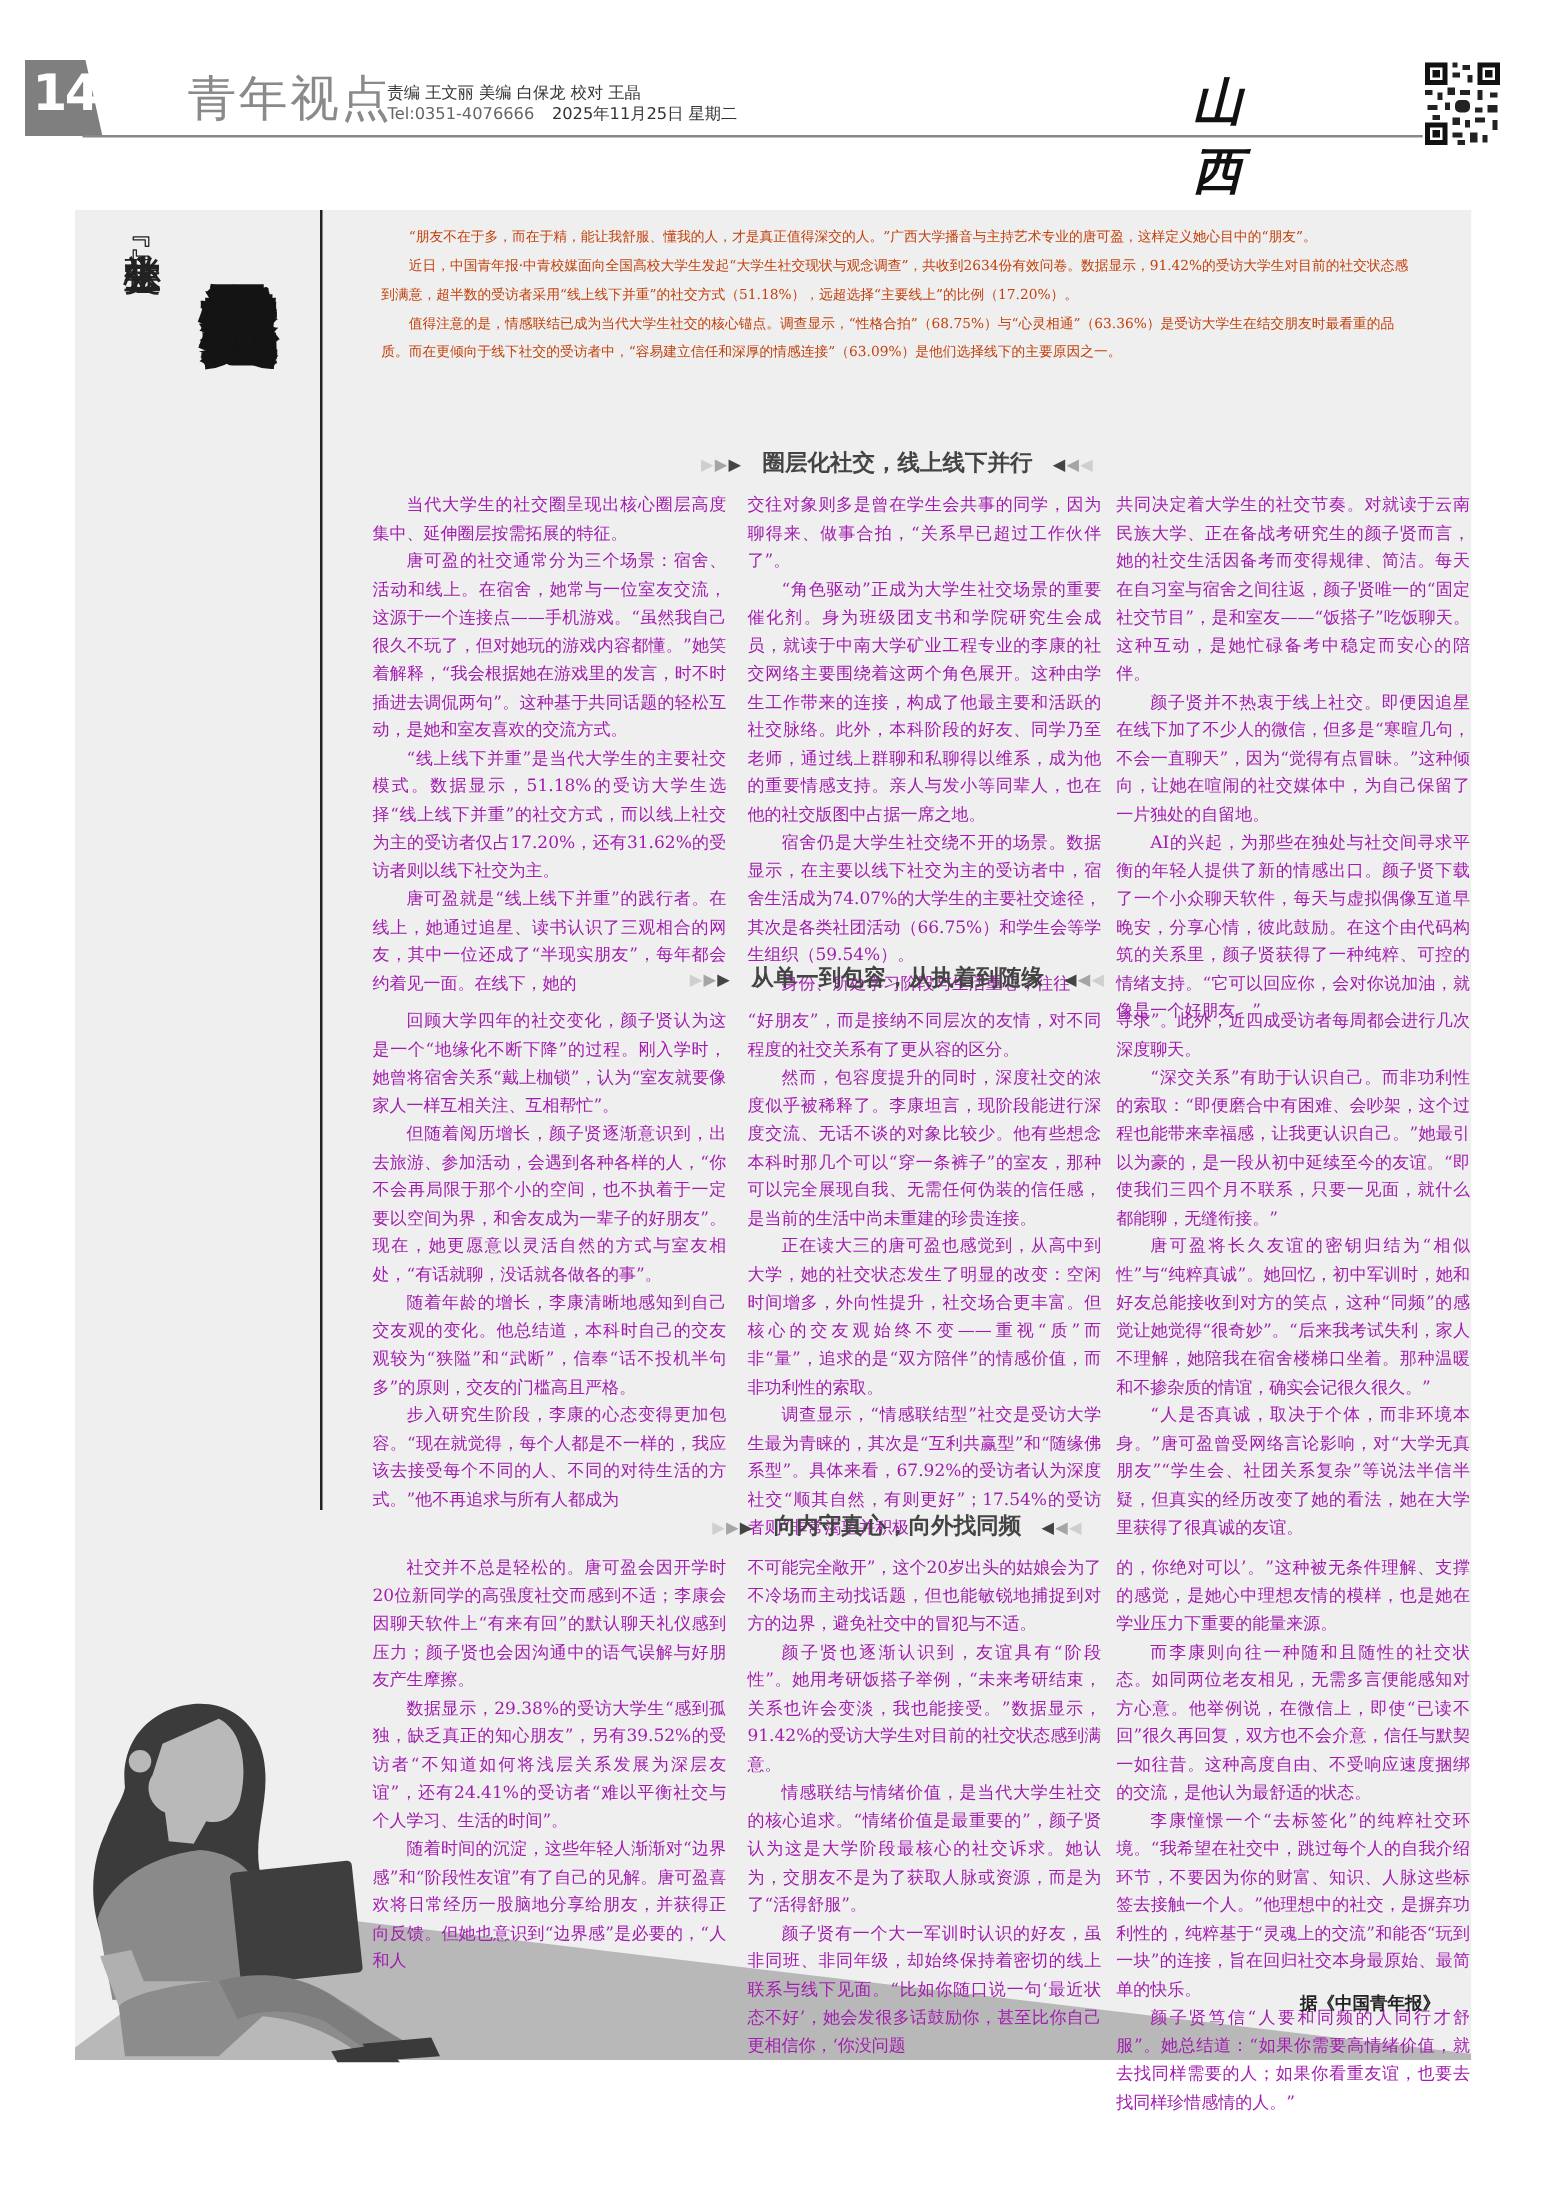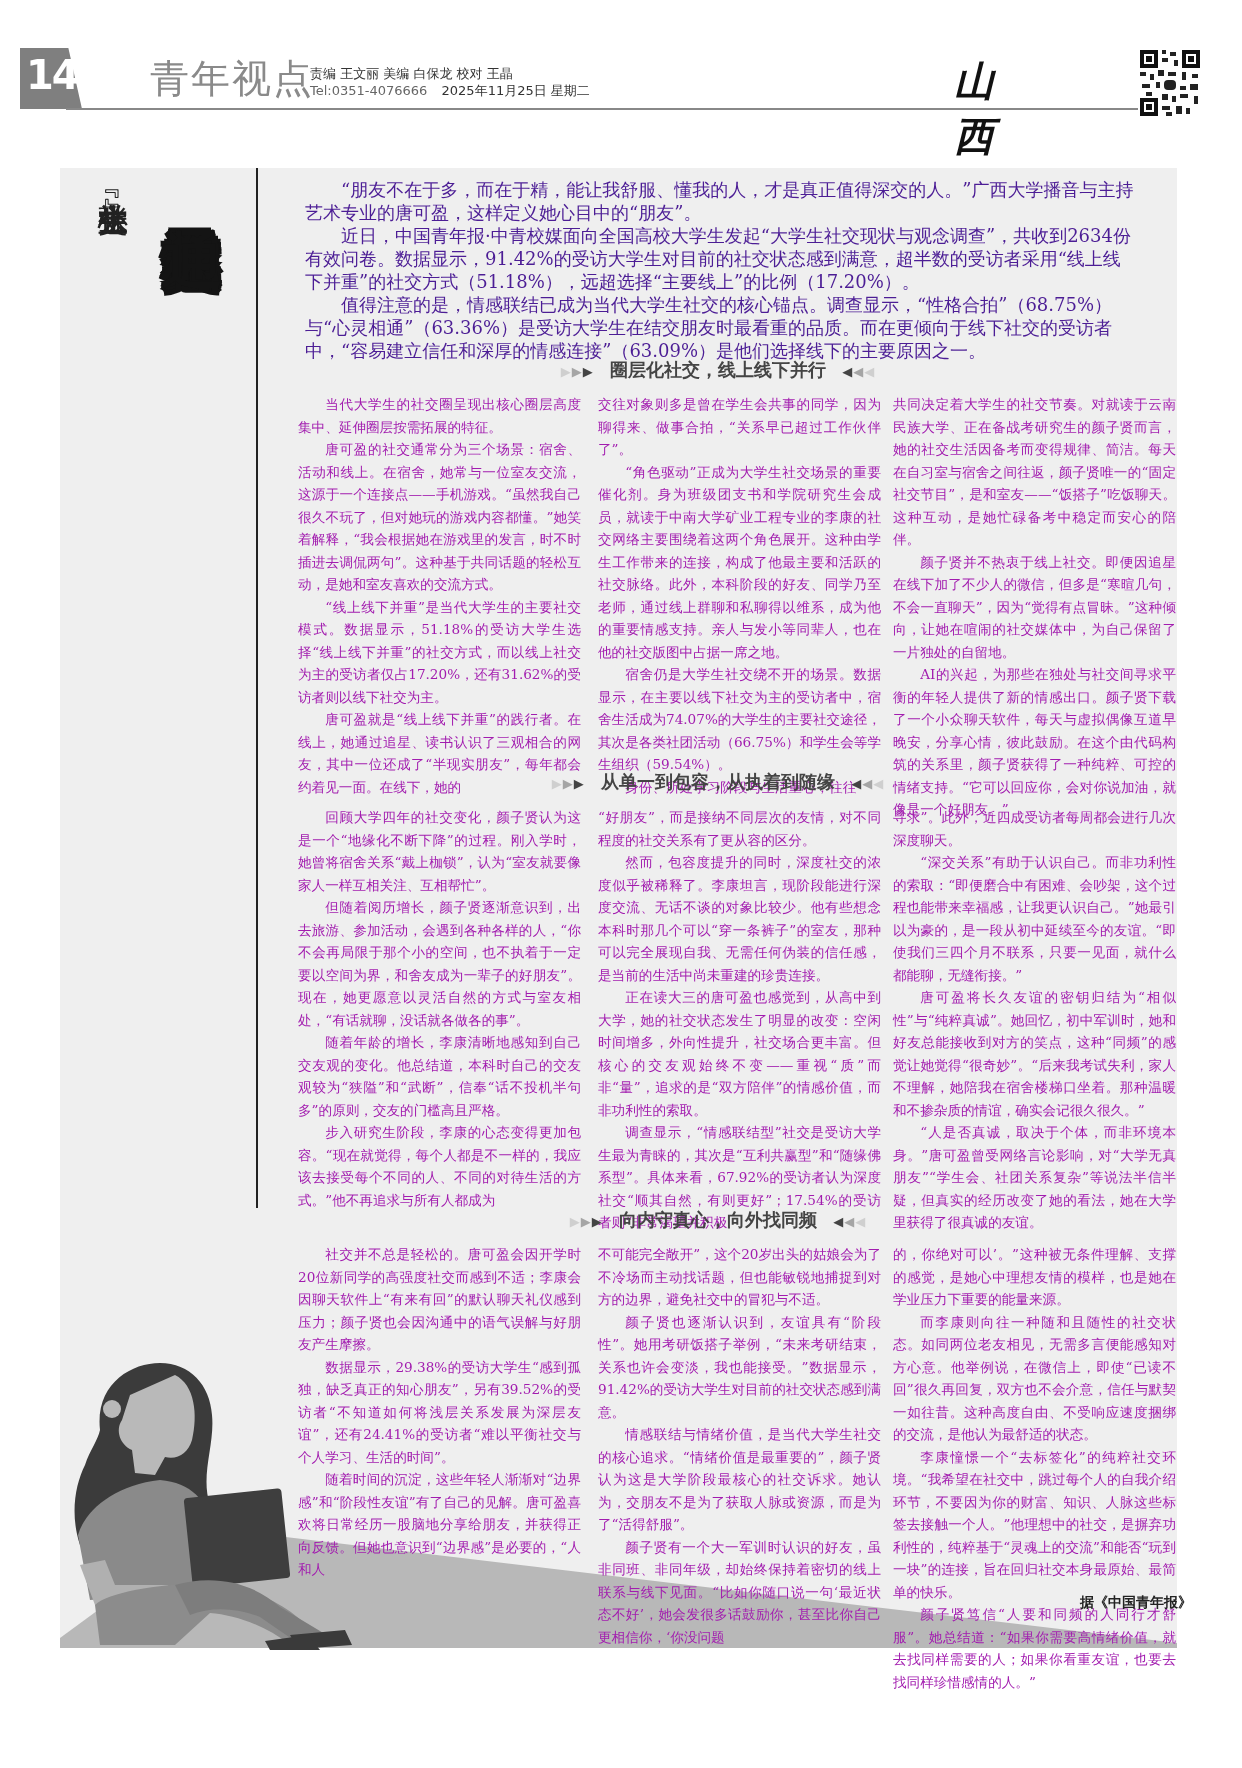--- a/index.html
+++ b/index.html
@@ -27,35 +27,35 @@
   
   .panel { position: absolute; left: 60px; top: 168px; width: 1117px; height: 1480px; background: #efefef; }
   .left-divider { position: absolute; left: 256px; top: 168px; width: 2px; height: 1040px; background: #222; }
 
   .subhead { position: absolute; left: 96px; top: 180px; width: 34px; font-family: "DejaVu Serif", serif;
              font-size: 30px; line-height: 33px; color: #222; writing-mode: vertical-rl; }
   .headline { position: absolute; left: 140px; top: 178px; width: 82px; font-family: "DejaVu Sans", sans-serif;
               font-weight: bold; font-size: 62px; line-height: 59px; color: #141414; writing-mode: vertical-rl;
               letter-spacing: 0px; }
 
-  .intro { position: absolute; left: 305px; top: 178px; width: 830px; font-size: 18px; line-height: 23px; color: #4c1d95; }
+  .intro { position: absolute; left: 305px; top: 178px; width: 830px; font-size: 11px; line-height: 23px; color: #c2410c; }
   .intro p { margin: 0; text-indent: 2em; }
 
   .sec-head { position: absolute; left: 258px; width: 920px; text-align: center; font-family: "DejaVu Sans", sans-serif;
               font-weight: bold; font-size: 18px; color: #444; }
   .arr { font-size: 13px; color: #555; letter-spacing: 1px; }
   .arr .l1 { color: #cfcfcf; } .arr .l2 { color: #a5a5a5; } .arr .l3 { color: #444; }
 
   .col { position: absolute; width: 283px; font-size: 13.6px; line-height: 22.5px; color: #a21caf;
          text-align: justify; }
   .col p { margin: 0; text-indent: 2em; }
   .col p.cont { text-indent: 0; }
 
   .credit-line { position: absolute; left: 1040px; top: 1594px; font-family: "DejaVu Sans", sans-serif;
-                 font-size: 14px; font-weight: bold; color: #222; margin-left: 40px; }
+                 font-size: 14px; font-weight: bold; color: #222; }
 
   
   .floor { position: absolute; left: 60px; top: 1468px; width: 1117px; height: 180px; }
   .figure { position: absolute; left: 60px; top: 1345px; width: 320px; height: 305px; }
 </style>
 </head>
 <body>
 
 <div class="masthead">
   <div class="page-num-box"></div>

